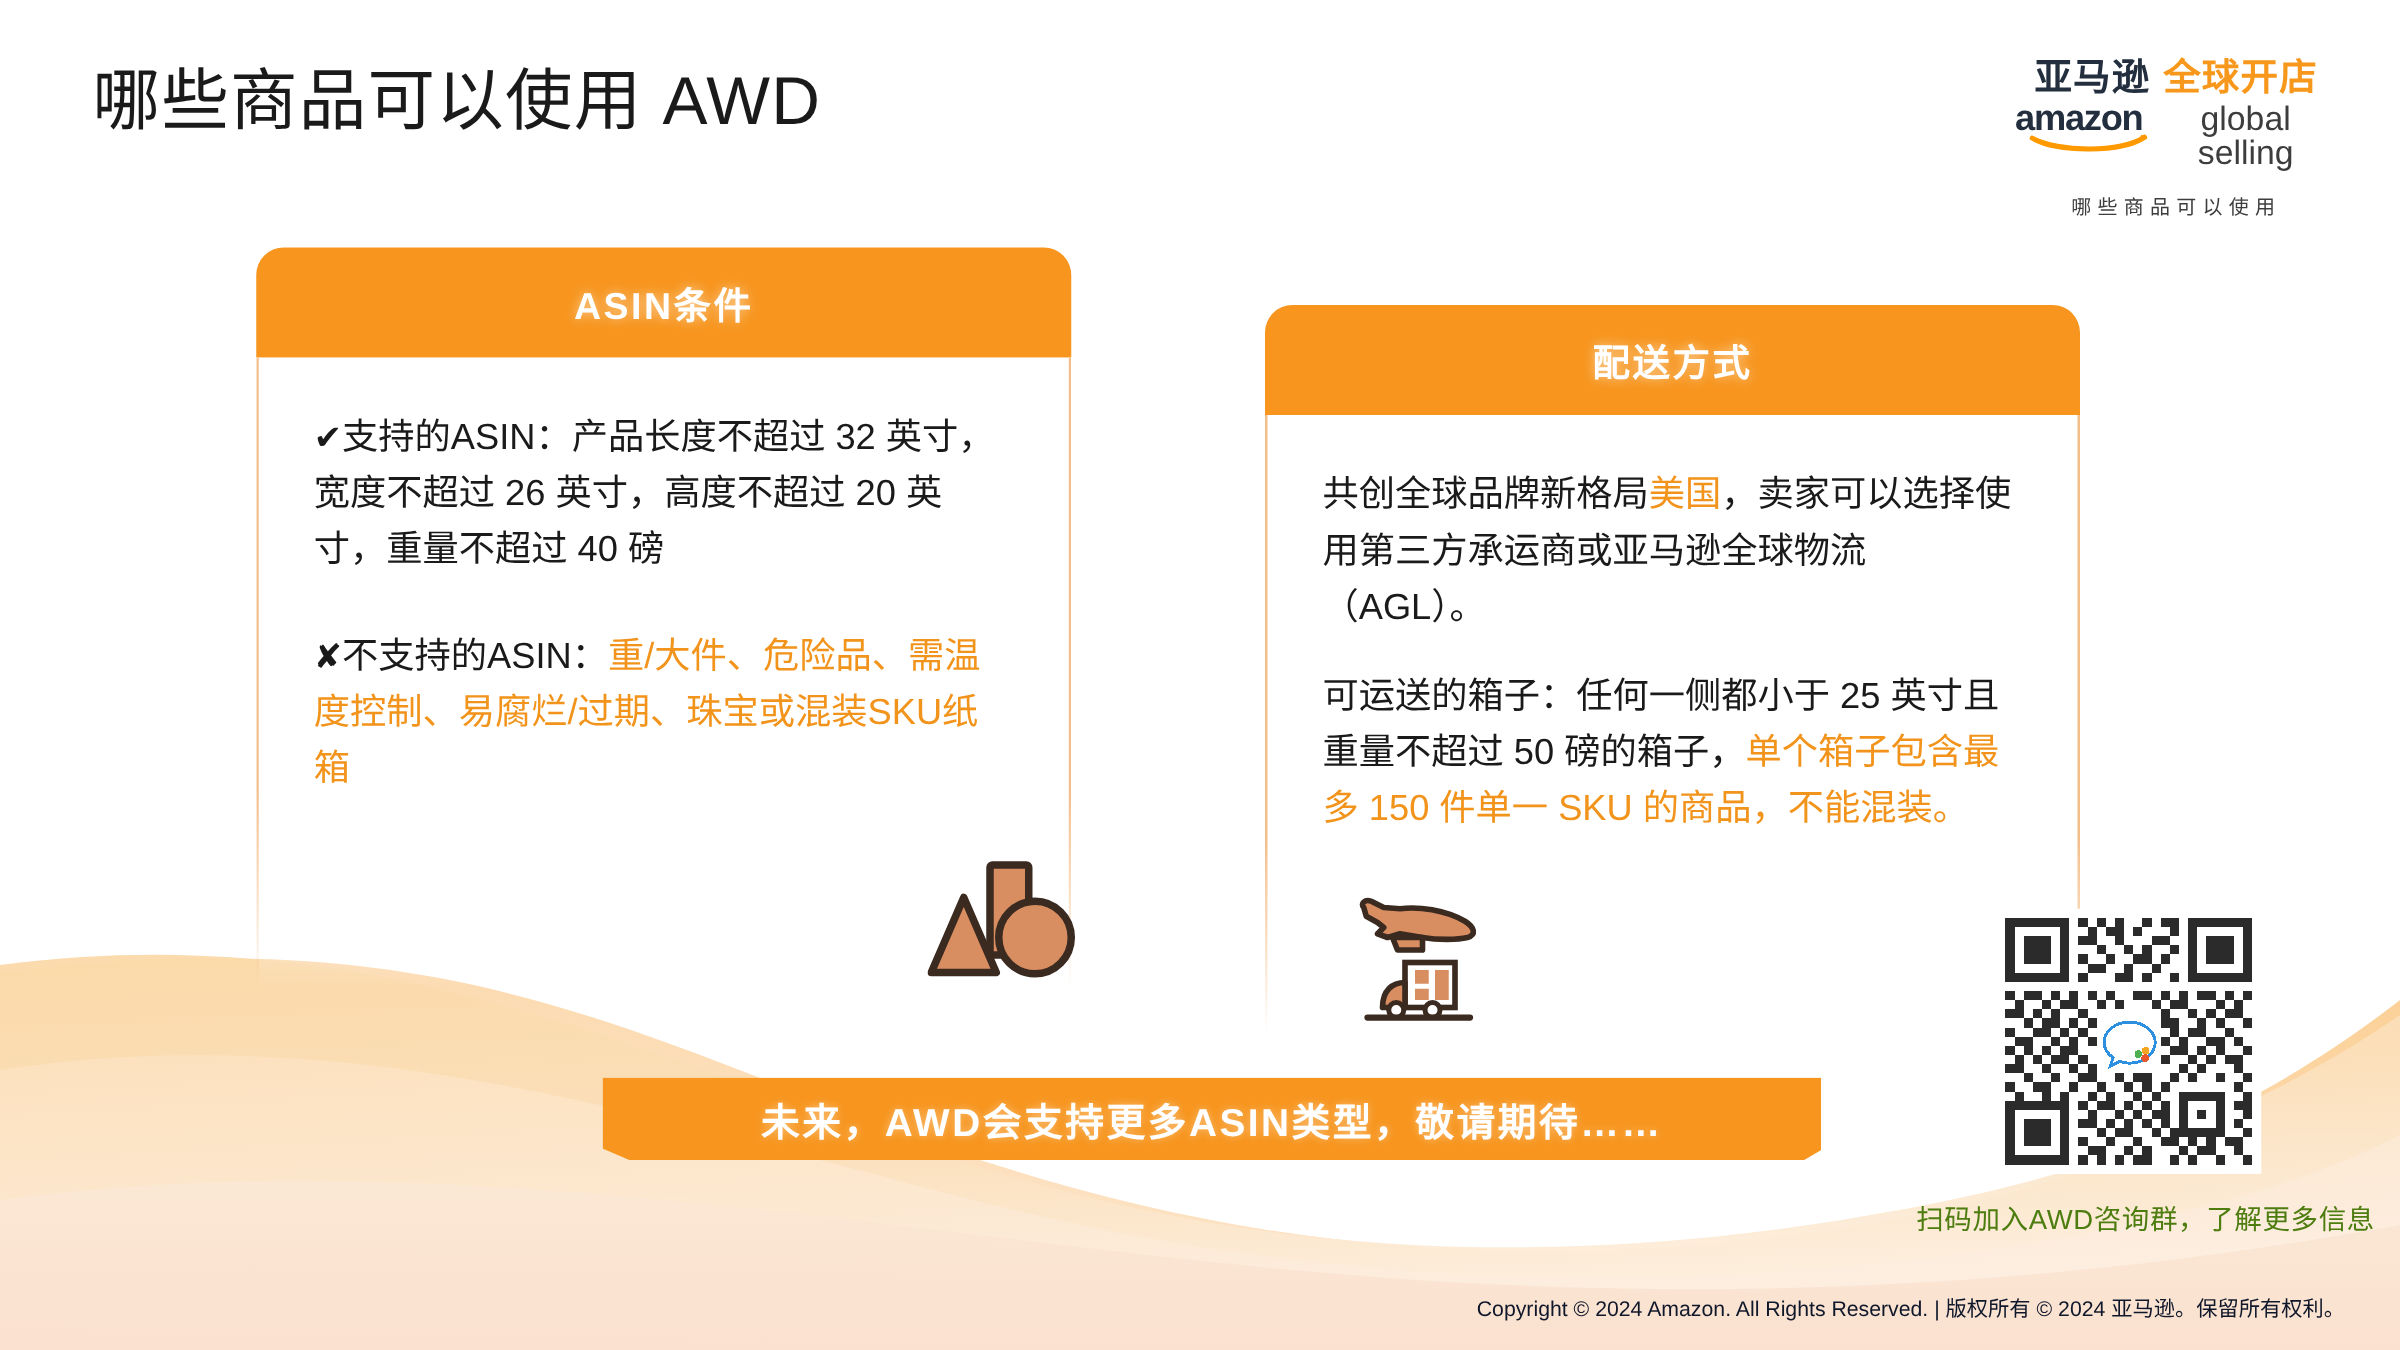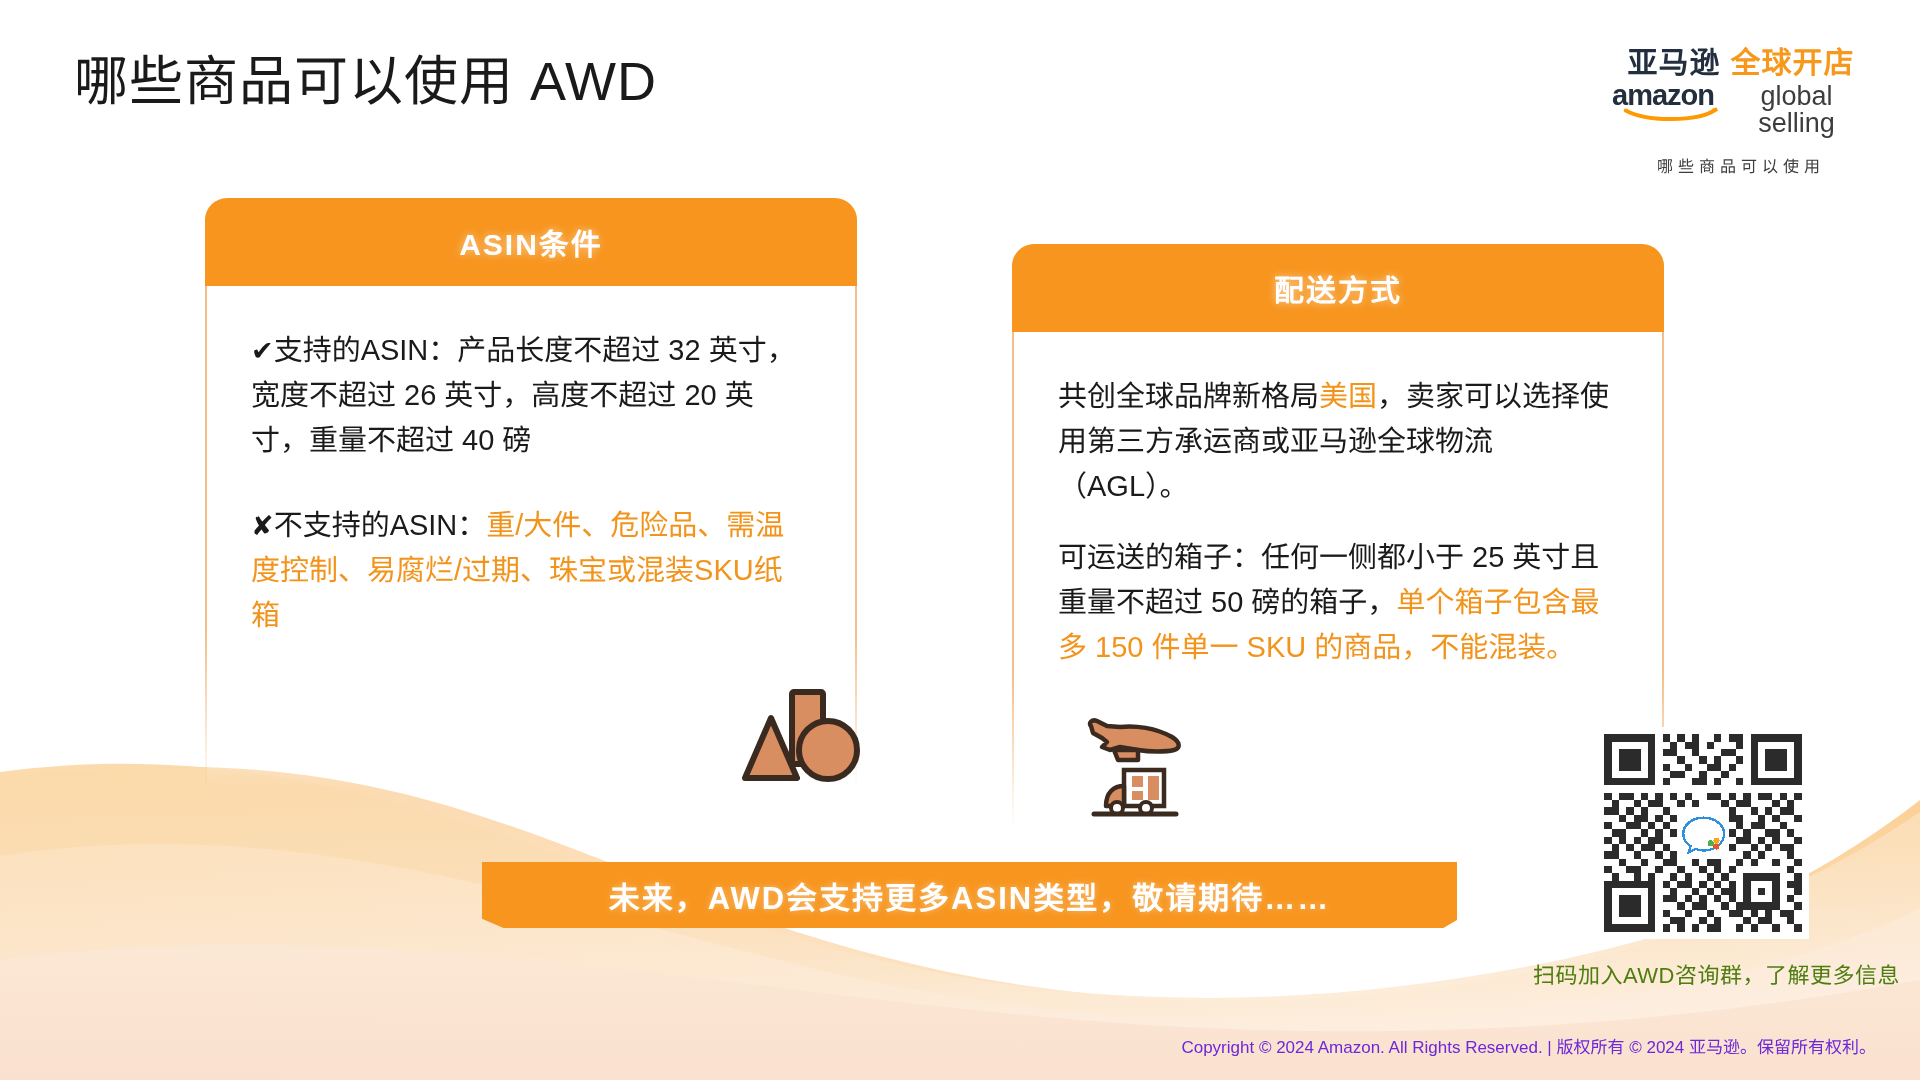--- a/index.html
+++ b/index.html
@@ -87,21 +87,21 @@
   
   .qr{position:absolute;left:1597px;top:727px;width:212px;height:212px;background:#fff;}
   .qr-cap{
     position:absolute;left:1510px;top:957px;width:390px;text-align:right;
     font-size:22px;color:#4d7c0f;letter-spacing:.5px;
   }
 
   
   .footer{
     position:absolute;right:44px;bottom:22px;
-    font-size:17px;color:#6d28d9;white-space:nowrap;
+    font-size:17px;color:#0f172a;white-space:nowrap;
   }
 </style>
 </head>
 <body>
 
 <div class="slide">
 
   <svg class="waves" viewBox="0 0 1920 420" preserveAspectRatio="none">
     <defs>
       <linearGradient id="g1" x1="0" y1="0" x2="0.35" y2="1">

